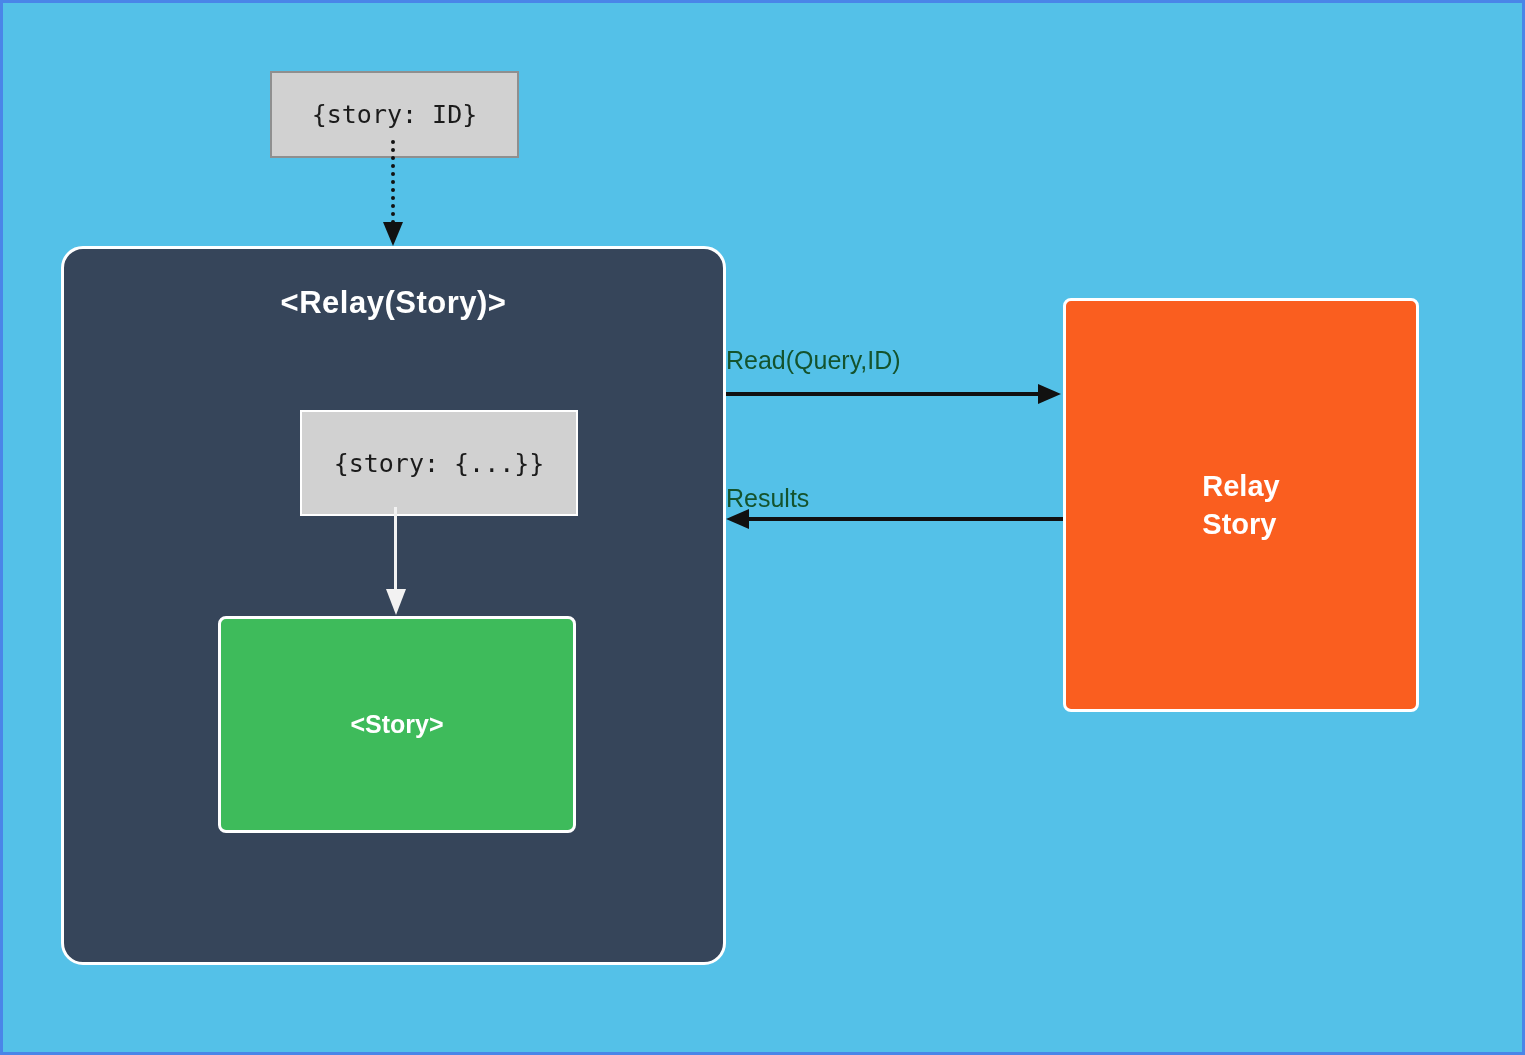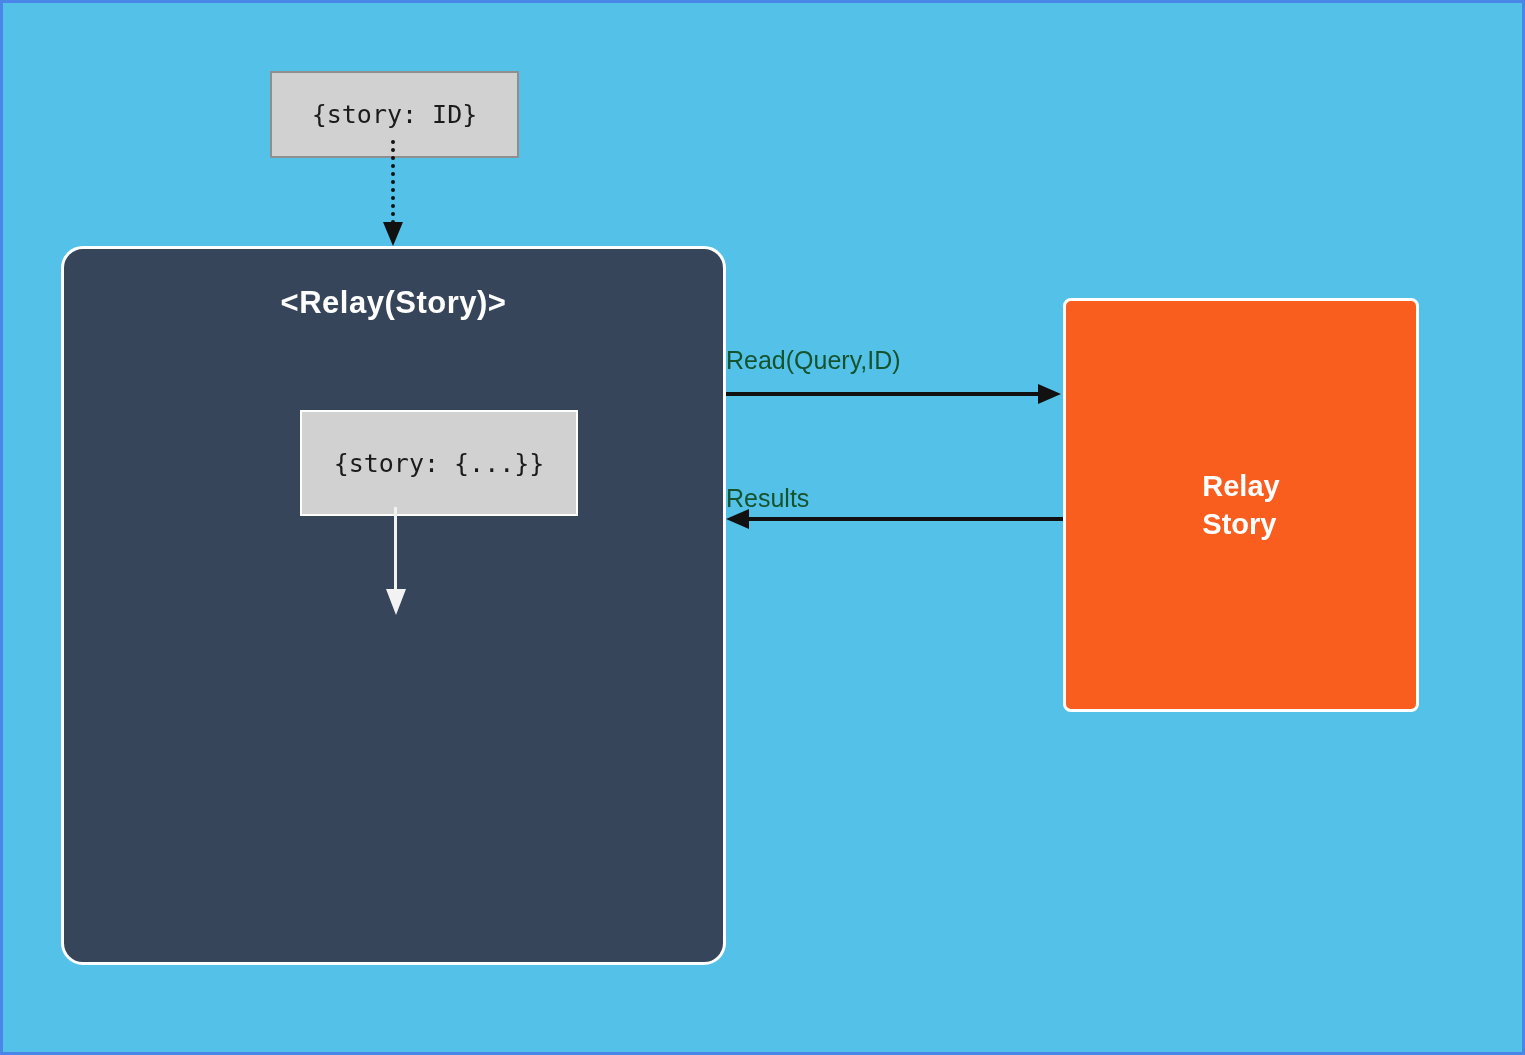--- a/index.html
+++ b/index.html
@@ -175,20 +175,23 @@
   <div class="relay-container">
     <div class="relay-title">&lt;Relay(Story)&gt;</div>
 
     <div class="code-box props-resolved">
       <span>{story: {...}}</span>
     </div>
 
     <div class="vline-white"></div>
     <div class="head-down-white"></div>
 
+    <div class="story-box">
+      <span>&lt;Story&gt;</span>
+    </div>
   </div>
 
   <div class="edge-label read-label">Read(Query,ID)</div>
   <div class="hline read-line"></div>
   <div class="head-right-black"></div>
 
   <div class="edge-label results-label">Results</div>
   <div class="head-left-black"></div>
   <div class="hline results-line"></div>
 

